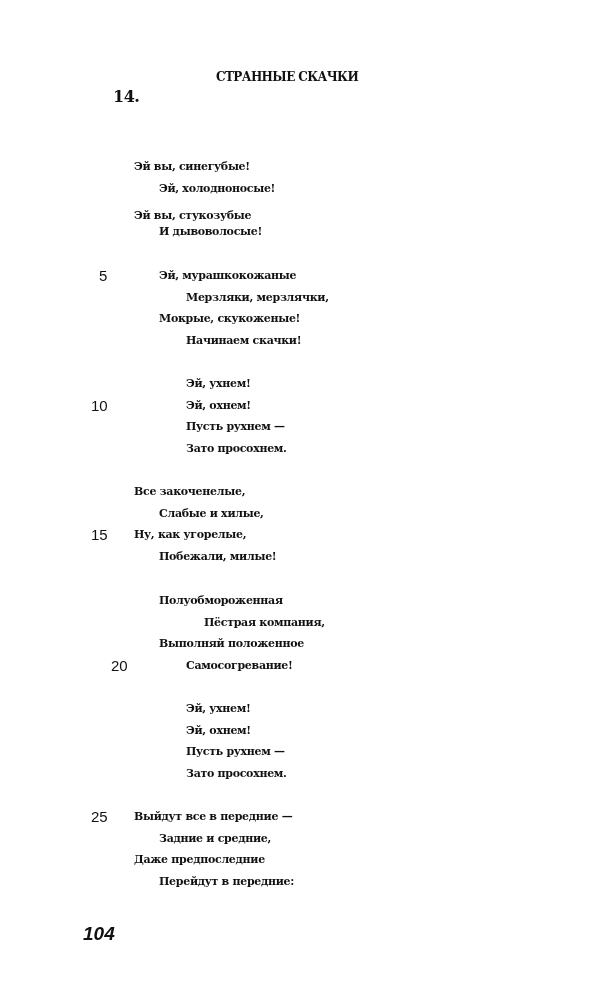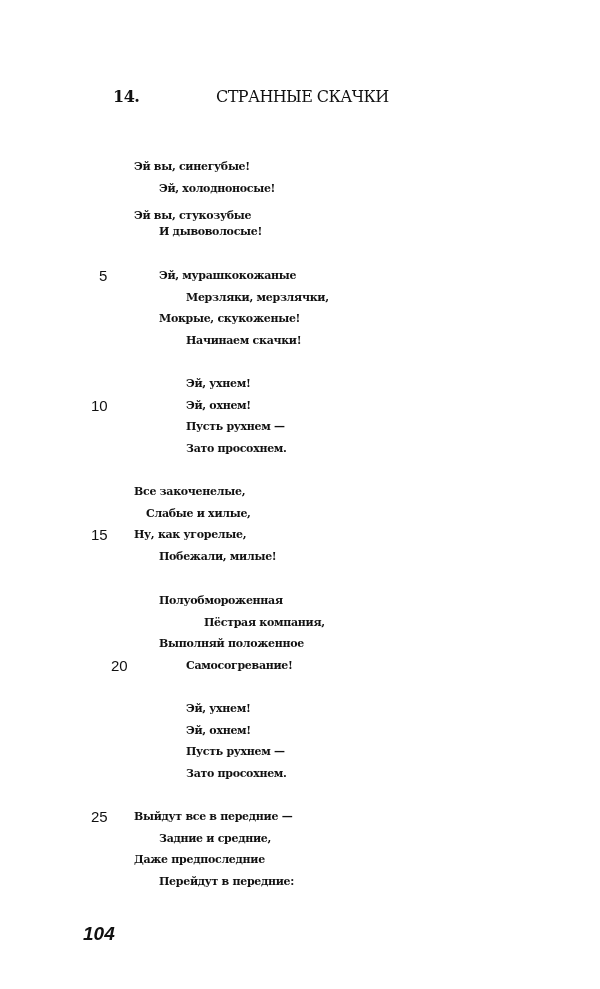--- a/index.html
+++ b/index.html
@@ -7,22 +7,22 @@
       width: 600px; height: 989px; position: relative; overflow: hidden;
       font-family: "DejaVu Serif", "Liberation Serif", serif;
       color: #111111;
     }
     .page { position: absolute; left: 0; top: 0; width: 600px; height: 800px; }
     .header-num {
       position: absolute; left: 113px; top: 87px;
       font-size: 16px; font-weight: bold; letter-spacing: -0.5px;
     }
     .header-title {
-      position: absolute; left: 216px; top: 87px;
-      font-size: 16px; font-weight: normal; letter-spacing: -0.6px;
+      position: absolute; left: 216px; top: 70px;
+      font-size: 12px; font-weight: bold; letter-spacing: -0.6px;
     }
     .line {
       position: absolute; font-size: 11px; font-weight: bold;
       white-space: nowrap; letter-spacing: -0.3px; line-height: 18px;
     }
     .lnum {
       position: absolute; font-size: 15px; font-weight: normal;
       font-family: "Liberation Sans", sans-serif; line-height: 18px;
     }
     .folio {
@@ -47,21 +47,21 @@
       <div class="lnum" style="left: 99px; top: 267px;">5</div>
       <div class="line" style="left: 186px; top: 288.7px;">Мерзляки, мерзлячки,</div>
       <div class="line" style="left: 159px; top: 310.4px;">Мокрые, скукоженые!</div>
       <div class="line" style="left: 186px; top: 332.1px;">Начинаем скачки!</div>
       <div class="line" style="left: 186px; top: 375px;">Эй, ухнем!</div>
       <div class="line" style="left: 186px; top: 396.7px;">Эй, охнем!</div>
       <div class="lnum" style="left: 91px; top: 396.7px;">10</div>
       <div class="line" style="left: 186px; top: 418.4px;">Пусть рухнем —</div>
       <div class="line" style="left: 186px; top: 440.1px;">Зато просохнем.</div>
       <div class="line" style="left: 134px; top: 483px;">Все закоченелые,</div>
-      <div class="line" style="left: 146px; top: 504.7px;">Слабые и хилые,</div>
+      <div class="line" style="left: 159px; top: 504.7px;">Слабые и хилые,</div>
       <div class="line" style="left: 134px; top: 526.4px;">Ну, как угорелые,</div>
       <div class="lnum" style="left: 91px; top: 526.4px;">15</div>
       <div class="line" style="left: 159px; top: 548.1px;">Побежали, милые!</div>
       <div class="line" style="left: 159px; top: 592px;">Полуобмороженная</div>
       <div class="line" style="left: 186px; top: 613.7px; margin-left: 18px;">Пёстрая компания,</div>
       <div class="line" style="left: 159px; top: 635.4px;">Выполняй положенное</div>
       <div class="line" style="left: 186px; top: 657.1px;">Самосогревание!</div>
       <div class="lnum" style="left: 91px; top: 657.1px; margin-left: 20px;">20</div>
       <div class="line" style="left: 186px; top: 700px;">Эй, ухнем!</div>
       <div class="line" style="left: 186px; top: 721.7px;">Эй, охнем!</div>

